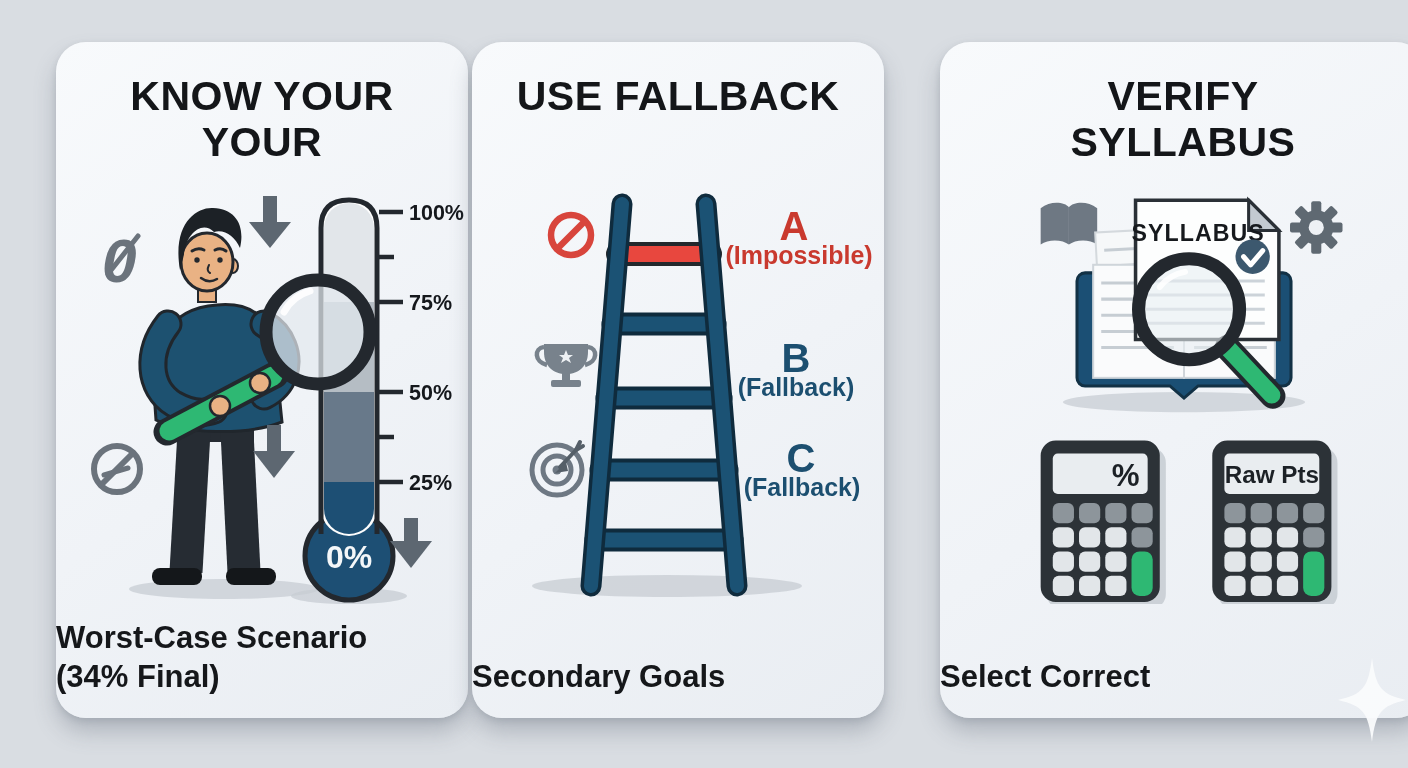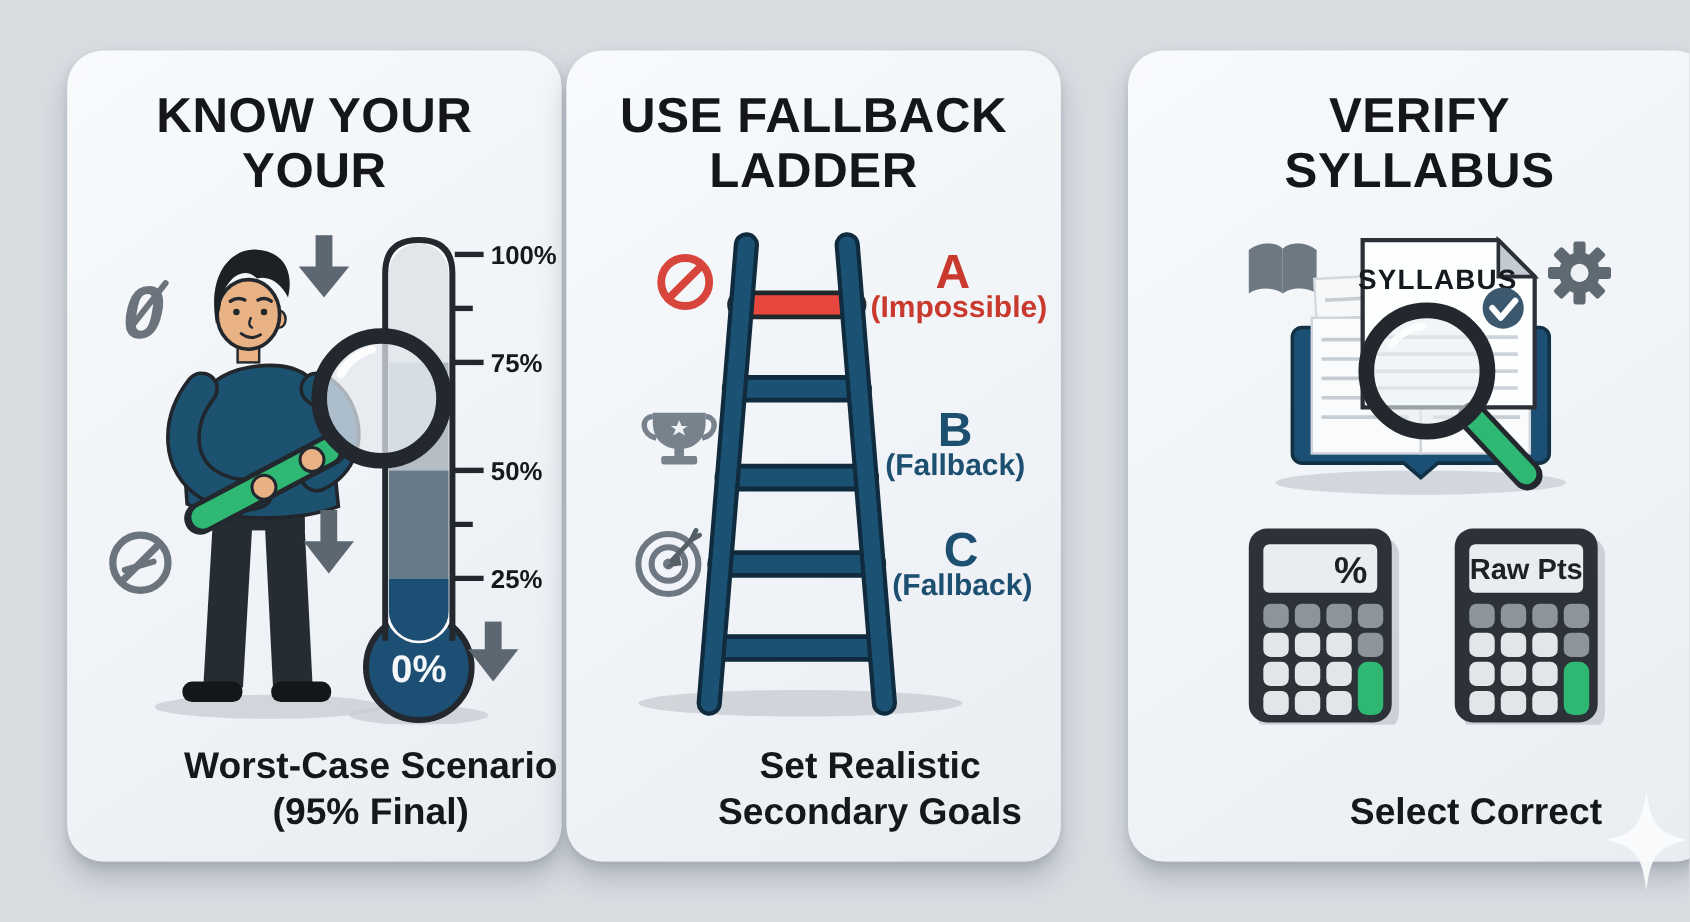--- a/index.html
+++ b/index.html
@@ -8,22 +8,22 @@
   .card{position:absolute;top:42px;width:412px;height:676px;border-radius:30px;
         background:linear-gradient(145deg,#f8fafc 0%,#f0f3f7 55%,#e9edf2 100%);
         box-shadow:0 14px 22px rgba(93,103,118,.32),0 3px 6px rgba(93,103,118,.18);}
   #card1{left:56px}
   #card2{left:472px}
   #card3{left:940px;width:486px}
   .card-title{margin-top:31px;text-align:center;font-weight:800;font-size:41px;
               line-height:1.13;letter-spacing:.5px;color:#141619;}
   .illustration{position:absolute;left:0;top:138px;width:100%;height:424px;}
   .illustration svg{position:absolute;left:0;top:0;width:100%;height:100%;}
-  .card-caption{position:absolute;bottom:22px;left:0;width:100%;text-align:center;
-                font-weight:800;font-size:31px;line-height:1.26;color:#15171a;padding-left:47px;}
+  .card-caption{position:absolute;bottom:22px;left:0;width:100%;text-align:left;
+                font-weight:800;font-size:31px;line-height:1.26;color:#15171a;}
   svg text{font-family:"Liberation Sans",sans-serif;}
   .sparkle{position:absolute;left:0;top:0;width:1408px;height:768px;pointer-events:none;}
 </style>
 </head>
 <body>
 
 <div class="page">
 
   <div class="card" id="card1">
     <div class="card-title">
@@ -124,28 +124,27 @@
           <circle cx="164" cy="224" r="10" fill="#e9b284" stroke="#23282e" stroke-width="2.5"></circle>
           <circle cx="204" cy="201" r="10" fill="#e9b284" stroke="#23282e" stroke-width="2.5"></circle>
           <circle cx="262" cy="150" r="52" fill="#e3e9ee" fill-opacity="0.72" stroke="#23282e" stroke-width="13"></circle>
           <path d="M228,130 A44,44 0 0 1 254,109" fill="none" stroke="#ffffff" stroke-width="7" stroke-linecap="round" opacity="0.9"></path>
         </g>
       </svg>
     </div>
 
     <div class="card-caption">
       <div>Worst-Case Scenario</div>
-      <div>(95% Final)</div>
+      <div>(34% Final)</div>
     </div>
   </div>
 
   <div class="card" id="card2">
     <div class="card-title">
       <div>USE FALLBACK</div>
-      <div>LADDER</div>
     </div>
 
     <div class="illustration">
       <svg viewBox="0 0 412 420">
         <ellipse cx="195" cy="404" rx="135" ry="11" fill="#c9ced5" opacity="0.8"></ellipse>
 
         <g>
 
           <line x1="146" y1="72" x2="238" y2="72" stroke="#23282c" stroke-width="24" stroke-linecap="round"></line>
           <line x1="146" y1="72" x2="238" y2="72" stroke="#e8473e" stroke-width="16" stroke-linecap="round"></line>
@@ -191,21 +190,20 @@
         <text x="322" y="58" text-anchor="middle" font-size="40" font-weight="bold" fill="#c9392e">A</text>
         <text x="327" y="82" text-anchor="middle" font-size="25" font-weight="bold" fill="#c9392e">(Impossible)</text>
         <text x="324" y="190" text-anchor="middle" font-size="40" font-weight="bold" fill="#1c4f70">B</text>
         <text x="324" y="214" text-anchor="middle" font-size="25" font-weight="bold" fill="#1c4f70">(Fallback)</text>
         <text x="329" y="290" text-anchor="middle" font-size="40" font-weight="bold" fill="#1c4f70">C</text>
         <text x="330" y="314" text-anchor="middle" font-size="25" font-weight="bold" fill="#1c4f70">(Fallback)</text>
       </svg>
     </div>
 
     <div class="card-caption">
-      <div>Set Realistic</div>
       <div>Secondary Goals</div>
     </div>
   </div>
 
   <div class="card" id="card3">
     <div class="card-title">
       <div>VERIFY</div>
       <div>SYLLABUS</div>
     </div>
 

